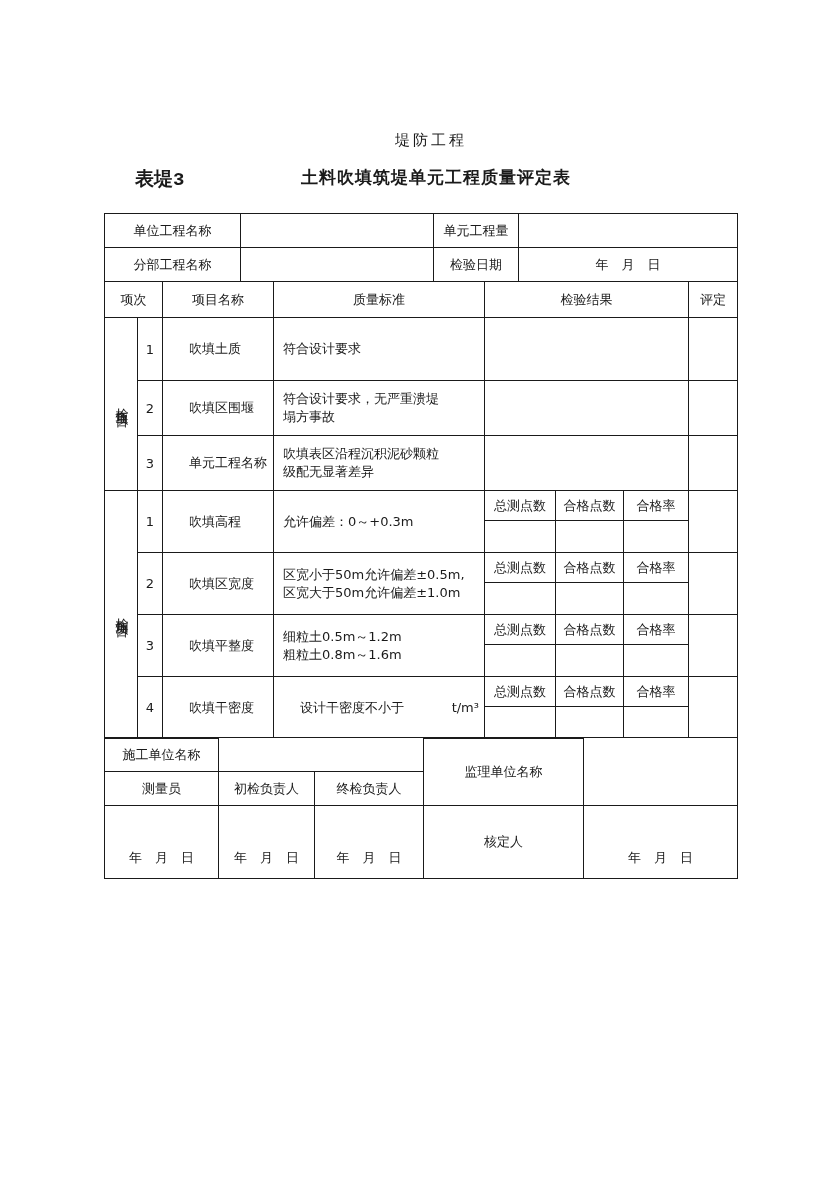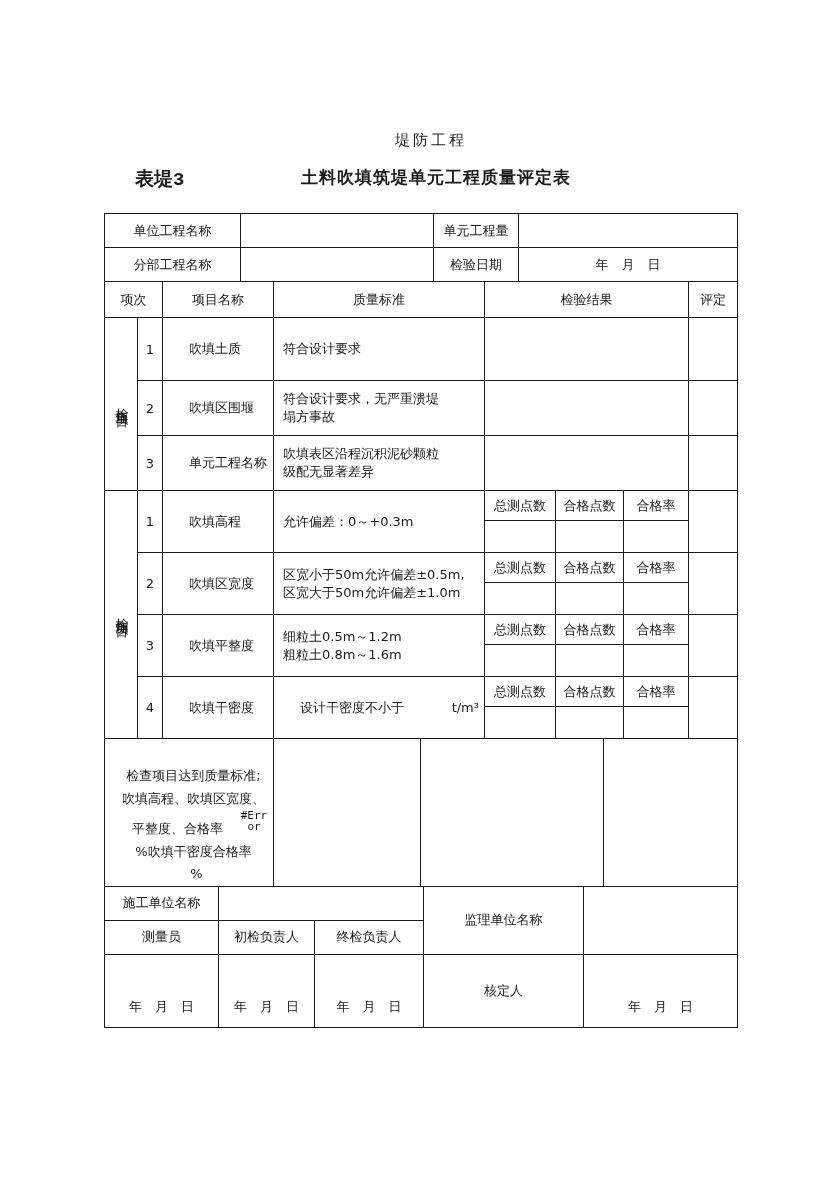--- a/index.html
+++ b/index.html
@@ -210,34 +210,20 @@
       </table>
 
     <table class="tbl">
       <colgroup>
           <col style="width:169px">
           <col style="width:147px">
           <col style="width:183px">
           <col style="width:134px">
         </colgroup>
       <tbody>
-      <tr class="h141">
-        <td class="self-opinion">
-          <div>检查项目达到质量标准;</div>
-          <div>吹填高程、吹填区宽度、</div>
-          <div class="so-line3">
-            <span>平整度、合格率</span><span class="error-chip">#Error</span>
-          </div>
-          <div>%吹填干密度合格率</div>
-          <div class="so-line5">%</div>
-        </td>
-        <td class="blank-cell"></td>
-        <td class="blank-cell"></td>
-        <td class="blank-cell"></td>
-      </tr>
     </tbody>
       </table>
 
     <table class="tbl">
       <colgroup>
           <col style="width:114px">
           <col style="width:96px">
           <col style="width:109px">
           <col style="width:160px">
           <col style="width:154px">

